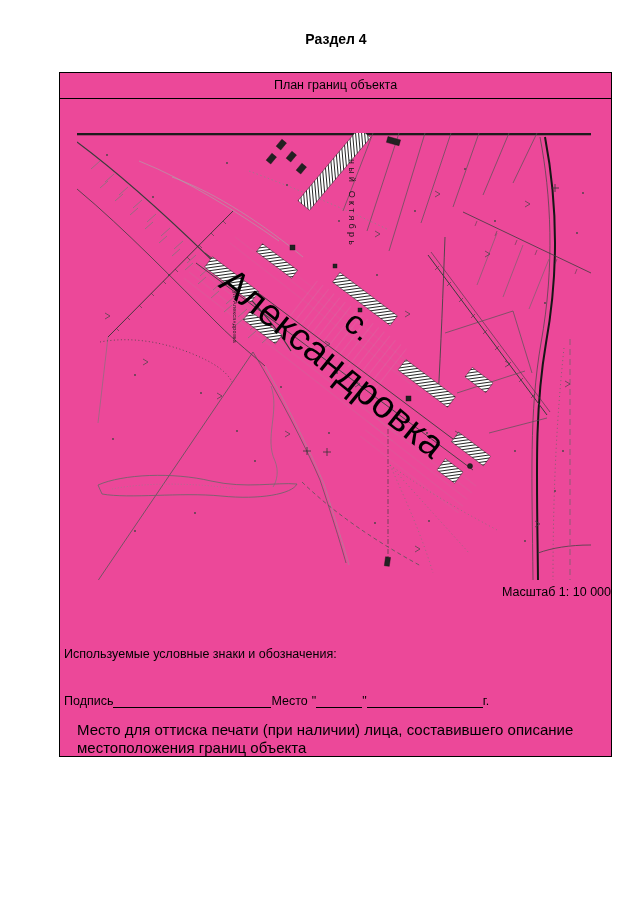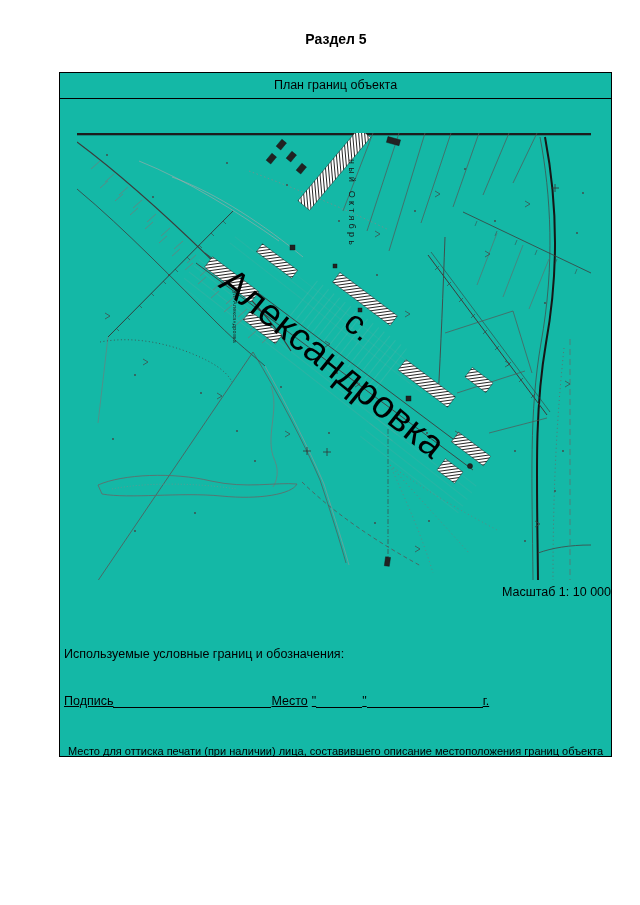--- a/index.html
+++ b/index.html
@@ -7,48 +7,48 @@
     width:640px;height:905px;background:#ffffff;position:relative;
     font-family:"Liberation Sans",sans-serif;color:#000;
     -webkit-font-smoothing:antialiased;
   }
   .page-title{
     position:absolute;top:31px;left:59px;width:554px;
     text-align:center;font-size:14px;font-weight:bold;
   }
   .panel{
     position:absolute;left:59px;top:72px;width:551px;height:683px;
-    border:1px solid #000;background:#14b8a6;
+    border:1px solid #000;background:#ec4899;
   }
   .panel-header{
     height:25px;line-height:25px;border-bottom:1px solid #000;
     text-align:center;font-size:12.5px;
   }
   .map-wrap{position:absolute;left:17px;top:60px;width:514px;height:447px;overflow:hidden;}
   .map-wrap svg{display:block;}
   .scale-label{position:absolute;top:512px;left:0;width:100%;text-align:right;font-size:12.5px;}
   .legend-label{position:absolute;top:574px;left:4px;font-size:12.5px;}
   .sig-row{
     position:absolute;top:620px;left:4px;font-size:12.5px;white-space:nowrap;
     display:flex;align-items:flex-end;
   }
   .uline{display:inline-block;border-bottom:1px solid #000;height:14px;}
   .u1{width:158px;}
   .u2{width:46px;}
   .u3{width:116px;}
-  .sig-row .txt{padding:0;text-decoration:underline;}
+  .sig-row .txt{padding:0;}
   .stamp-note{
-    position:absolute;top:648px;left:8px;width:540px;
-    font-size:11px;line-height:1.22;margin-top:24px;
+    position:absolute;top:648px;left:17px;width:540px;
+    font-size:15px;line-height:1.22;
   }
 </style>
 </head>
 <body>
 
-<div class="page-title">Раздел 5</div>
+<div class="page-title">Раздел 4</div>
 
 <div class="panel">
   <div class="panel-header">План границ объекта</div>
 
   <div class="map-wrap">
     <svg width="514" height="447" viewBox="0 0 514 447" xmlns="http://www.w3.org/2000/svg">
       <defs>
         <pattern id="bh" width="3" height="3" patternUnits="userSpaceOnUse" patternTransform="rotate(45)">
           <rect width="3" height="3" fill="#ffffff"></rect>
           <line x1="0" y1="0" x2="0" y2="3" stroke="#1a1a1a" stroke-width="1.9"></line>
@@ -184,21 +184,21 @@
         <g transform="translate(256,230) rotate(39)" fill="#000" text-anchor="middle">
           <text x="-3" y="-34" font-size="34">с.</text>
           <text x="0" y="13" font-size="38" letter-spacing="0.5">Александровка</text>
         </g>
       </g>
     </svg>
   </div>
 
   <div class="scale-label">Масштаб 1: 10 000</div>
 
-  <div class="legend-label">Используемые условные границ и обозначения:</div>
+  <div class="legend-label">Используемые условные знаки и обозначения:</div>
 
   <div class="sig-row">
     <span class="txt">Подпись</span>
       <span class="uline u1"></span>
       <span class="txt">Место</span>
       <span class="txt" style="padding-left:4px;">"</span>
       <span class="uline u2"></span>
       <span class="txt">"</span>
       <span class="uline u3"></span>
       <span class="txt">г.</span>

